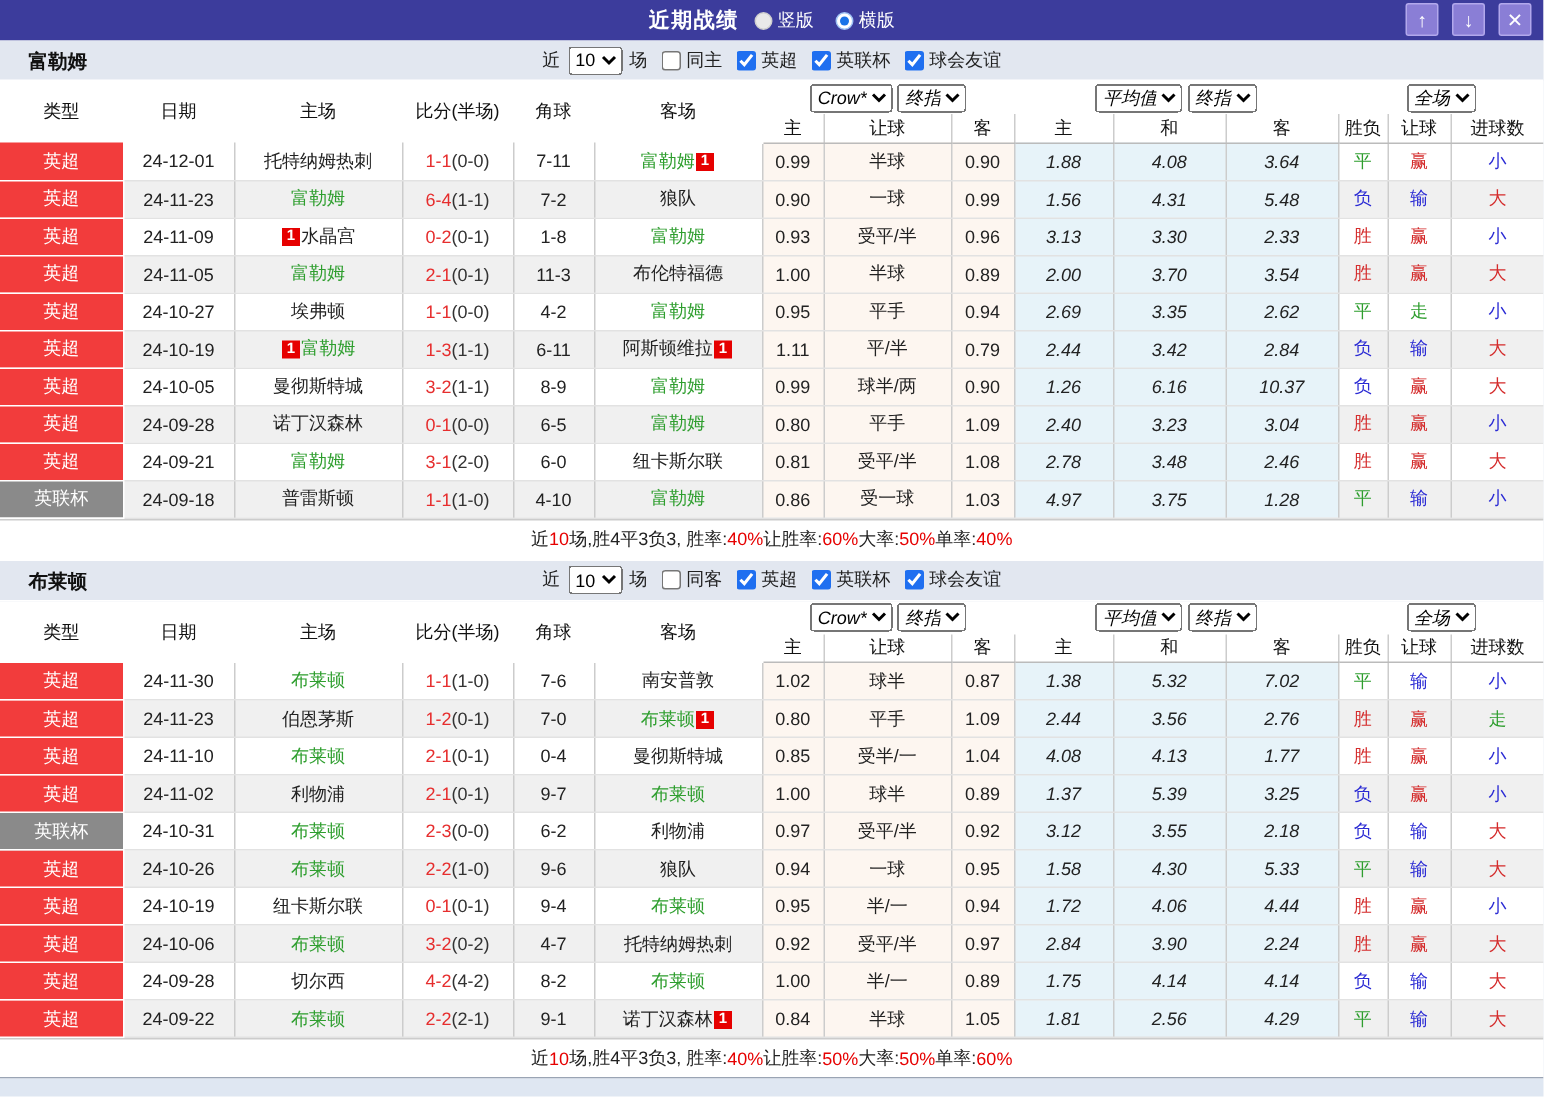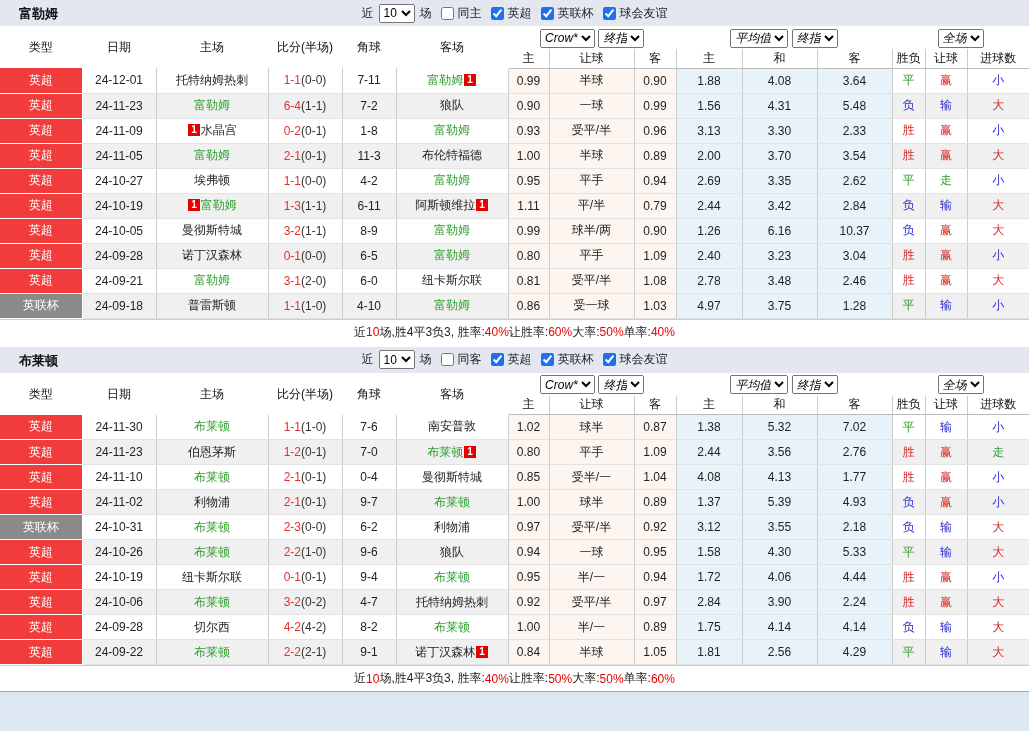--- a/index.html
+++ b/index.html
@@ -39,36 +39,54 @@
   tr.sublabels td { height:19px; background:#fff; border-right:1px solid #ccc; border-bottom:1px solid #bbb; }
   tr.sublabels td:last-child { border-right:0; }
 
   tbody td { height:25px; text-align:center; vertical-align:middle; border-right:1px solid #ccc; border-bottom:1px solid #e2e2e2; background:#fff; }
   tbody td:last-child { border-right:0; }
   tbody tr.alt td { background:#f0f0f0; }
   td.type { color:#fff; border-bottom:1px solid #fff; border-right:1px solid #fff; }
   td.type.epl { background:#f23c3c; }
   td.type.cup { background:#8a8a8a; }
   td.odds, tr.alt td.odds { background:#fdf6f0; }
-  td.avg,  tr.alt td.avg  { background:#e7f3f9; }
+  td.avg,  tr.alt td.avg  { background:#e7f3f9;font-style:italic; }
   .tname.green { color:#2e9e2e; }
   .tname.black { color:#222; }
   .badge { display:inline-block; background:#e60000; color:#fff; font-size:10px; font-weight:bold; line-height:12px; padding:0 3px; margin:0 1px; vertical-align:1px; }
   .sc { color:#e62e2e; }
   .hf { color:#333; }
 
   .summary-row { height:26px; background:#fff; border-top:1px solid #ccc; display:flex; align-items:center; justify-content:center; font-size:12px; color:#222; }
   .summary-row .red { color:#e60000; }
   .section2 { border-top:2px solid #fff; }
 </style>
 </head>
 <body>
 
 <div class="app">
 
+  <div class="titlebar">
+    <span class="title">近期战绩</span>
+    <span class="radio-group">
+      <span class="radio-item">
+        <span class="radio-dot"></span>
+        <span>竖版</span>
+      </span>
+      <span class="radio-item">
+        <span class="radio-dot checked"></span>
+        <span>横版</span>
+      </span>
+    </span>
+    <span class="win-buttons">
+      <span class="win-btn">↑</span>
+      <span class="win-btn">↓</span>
+      <span class="win-btn">✕</span>
+    </span>
+  </div>
 
   <div class="section">
     <div class="ctrl-row">
       <span class="team-name">富勒姆</span>
       <span class="ctrl-center">
         <span>近</span>
         <select><option>10</option></select>
         <span>场</span>
         <input type="checkbox" style="">
         <span>同主</span>
@@ -443,21 +461,21 @@
             <td>24-11-02</td>
             <td><span class="tname black">利物浦</span></td>
             <td><span class="sc">2-1</span><span class="hf">(0-1)</span></td>
             <td>9-7</td>
             <td><span class="tname green">布莱顿</span></td>
             <td class="odds">1.00</td>
             <td class="odds">球半</td>
             <td class="odds">0.89</td>
             <td class="avg">1.37</td>
             <td class="avg">5.39</td>
-            <td class="avg">4.93</td>
+            <td class="avg">3.25</td>
             <td class="res" style="color: rgb(43, 43, 212);">负</td>
             <td class="res" style="color: rgb(212, 43, 43);">赢</td>
             <td class="res" style="color: rgb(43, 43, 212);">小</td>
           </tr>
           <tr>
             <td class="type cup">英联杯</td>
             <td>24-10-31</td>
             <td><span class="tname green">布莱顿</span></td>
             <td><span class="sc">2-3</span><span class="hf">(0-0)</span></td>
             <td>6-2</td>

